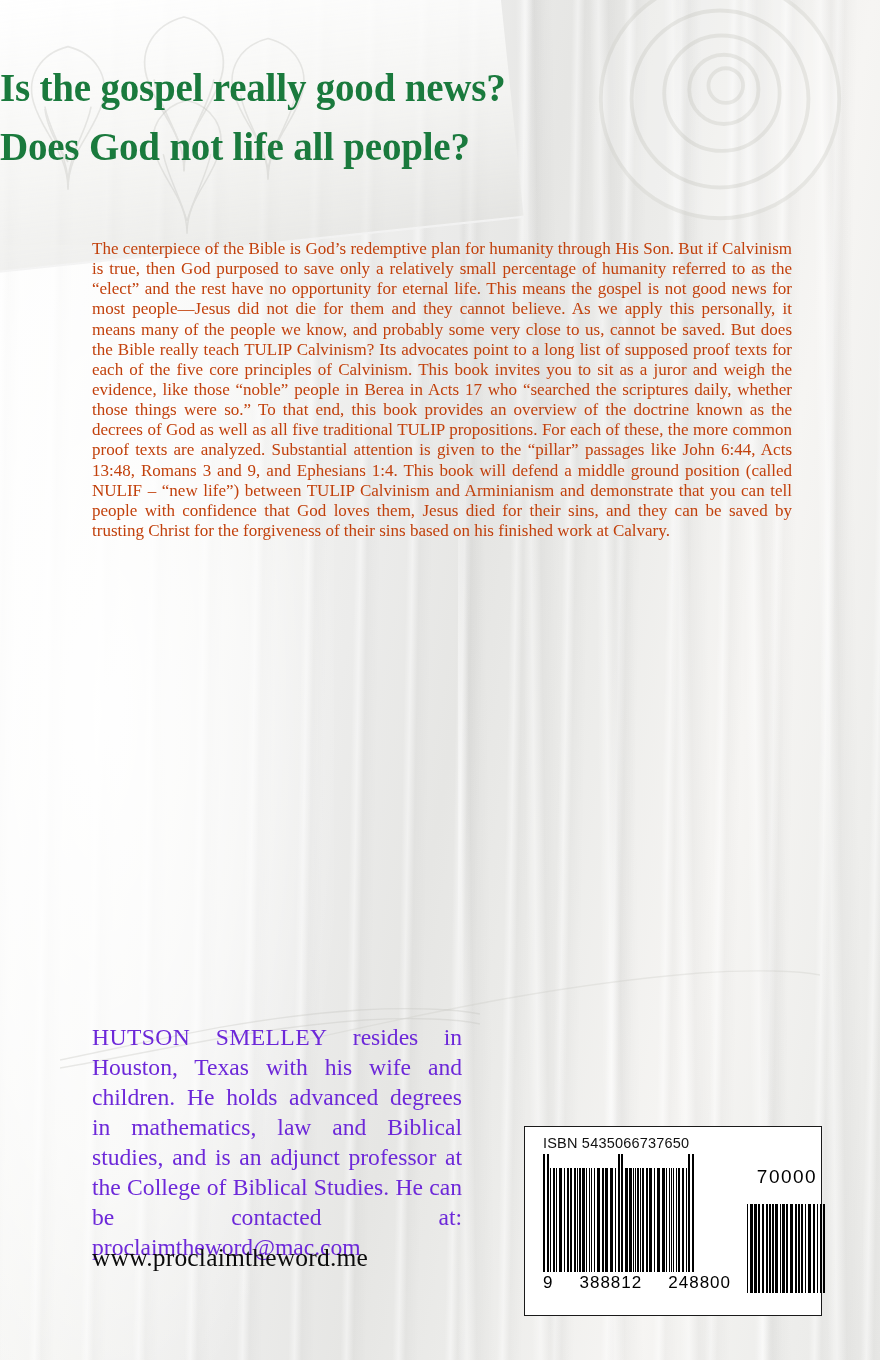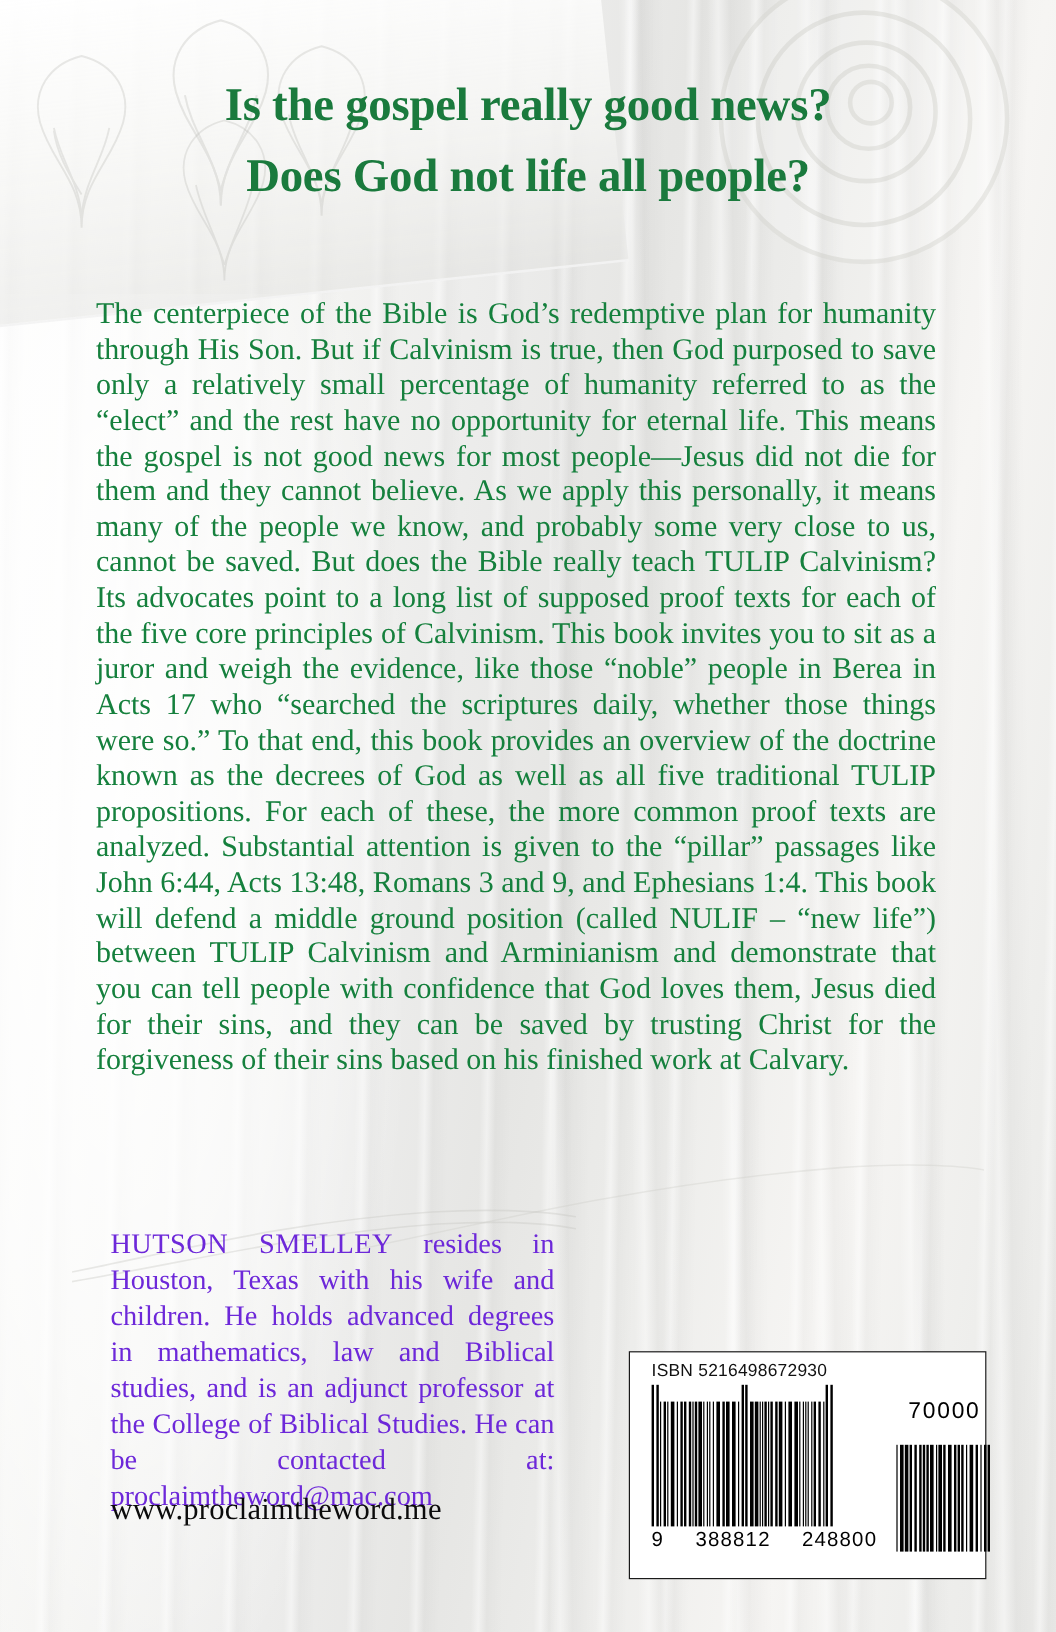--- a/index.html
+++ b/index.html
@@ -146,38 +146,37 @@
   .content {
     position: absolute;
     inset: 0;
   }
 
   .headline {
     position: absolute;
     left: 0;
     right: 0;
     top: 58px;
-    text-align: center;
     color: #1a7a3d;
     font-weight: bold;
     font-size: 39px;
     line-height: 1.52;
     letter-spacing: -0.2px;
     font-family: "Liberation Serif", "DejaVu Serif", serif;
   }
   .headline div { white-space: nowrap; }
 
   .blurb {
     position: absolute;
-    left: 80px;
+    left: 92px;
     top: 222px;
     width: 700px;
-    font-size: 25px;
+    font-size: 17px;
     line-height: 1.185;
-    color: #15803d;
+    color: #c2410c;
     text-align: justify;
     text-justify: inter-word;
     hyphens: none;
   }
 
   .bio {
     position: absolute;
     left: 92px;
     top: 1023px;
     width: 700px;
@@ -326,21 +325,21 @@
 
     <p class="blurb">The centerpiece of the Bible is God’s redemptive plan for humanity through His Son. But if Calvinism is true, then God purposed to save only a relatively small percentage of humanity referred to as the “elect” and the rest have no opportunity for eternal life. This means the gospel is not good news for most people—Jesus did not die for them and they cannot believe. As we apply this personally, it means many of the people we know, and probably some very close to us, cannot be saved. But does the Bible really teach TULIP Calvinism? Its advocates point to a long list of supposed proof texts for each of the five core principles of Calvinism. This book invites you to sit as a juror and weigh the evidence, like those “noble” people in Berea in Acts 17 who “searched the scriptures daily, whether those things were so.” To that end, this book provides an overview of the doctrine known as the decrees of God as well as all five traditional TULIP propositions. For each of these, the more common proof texts are analyzed. Substantial attention is given to the “pillar” passages like John 6:44, Acts 13:48, Romans 3 and 9, and Ephesians 1:4. This book will defend a middle ground position (called NULIF – “new life”) between TULIP Calvinism and Arminianism and demonstrate that you can tell people with confidence that God loves them, Jesus died for their sins, and they can be saved by trusting Christ for the forgiveness of their sins based on his finished work at Calvary.</p>
 
     <div class="bio">
       <span class="bio-float"></span><span class="author-name">HUTSON SMELLEY</span><span> resides in Houston, Texas with his wife and children. He holds advanced degrees in mathematics, law and Biblical studies, and is an adjunct professor at the College of Biblical Studies. He can be contacted at: proclaimtheword@mac.com</span>
     </div>
 
     <div class="website">www.proclaimtheword.me</div>
 
     <div class="barcode-box">
-      <div class="isbn-text">ISBN 5216498672930</div>
+      <div class="isbn-text">ISBN 5435066737650</div>
       <div class="barcode-row">
 
         <div class="ean-main">
           <div class="ean-bars">
               <span style="width:2px;height:118px;margin-right:2px;"></span>
               <span style="width:2px;height:118px;margin-right:1px;"></span>
               <span style="width:1px;height:104px;margin-right:2px;"></span>
               <span style="width:2px;height:104px;margin-right:1px;"></span>
               <span style="width:1px;height:104px;margin-right:2px;"></span>
               <span style="width:3px;height:104px;margin-right:2px;"></span>

